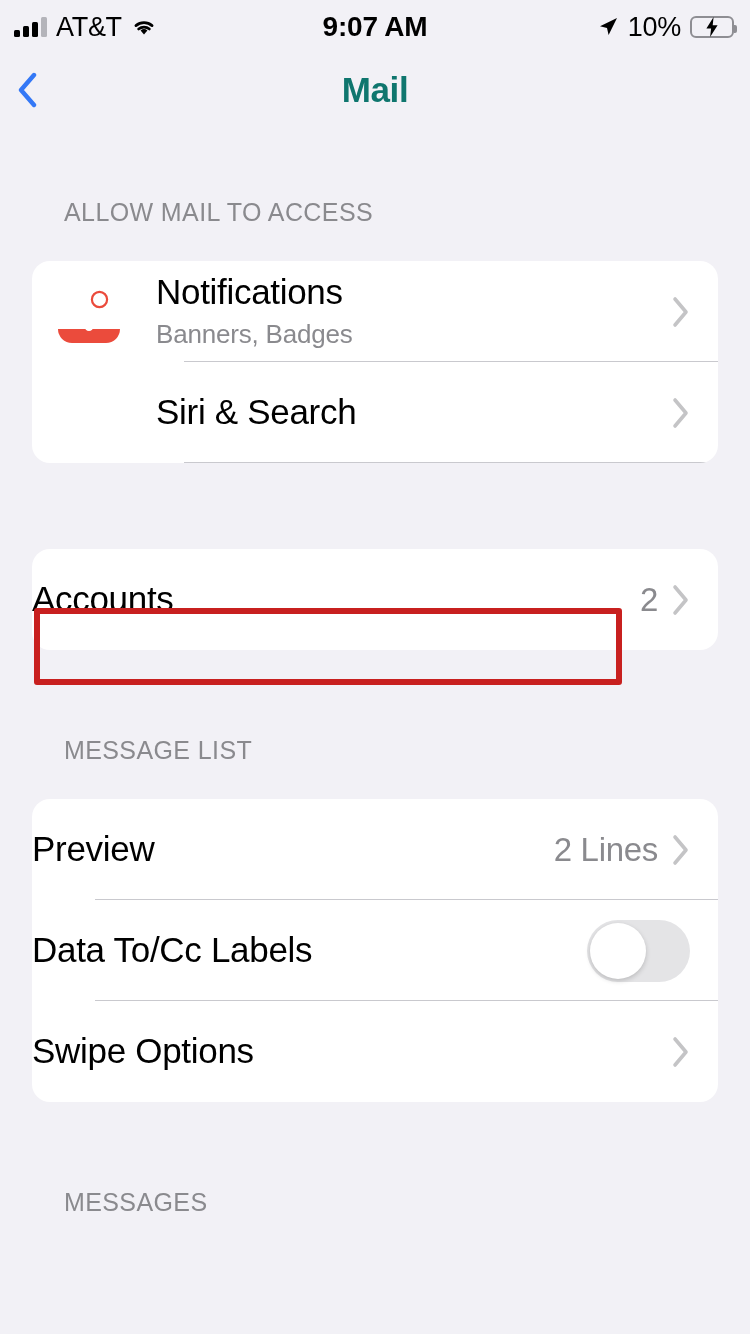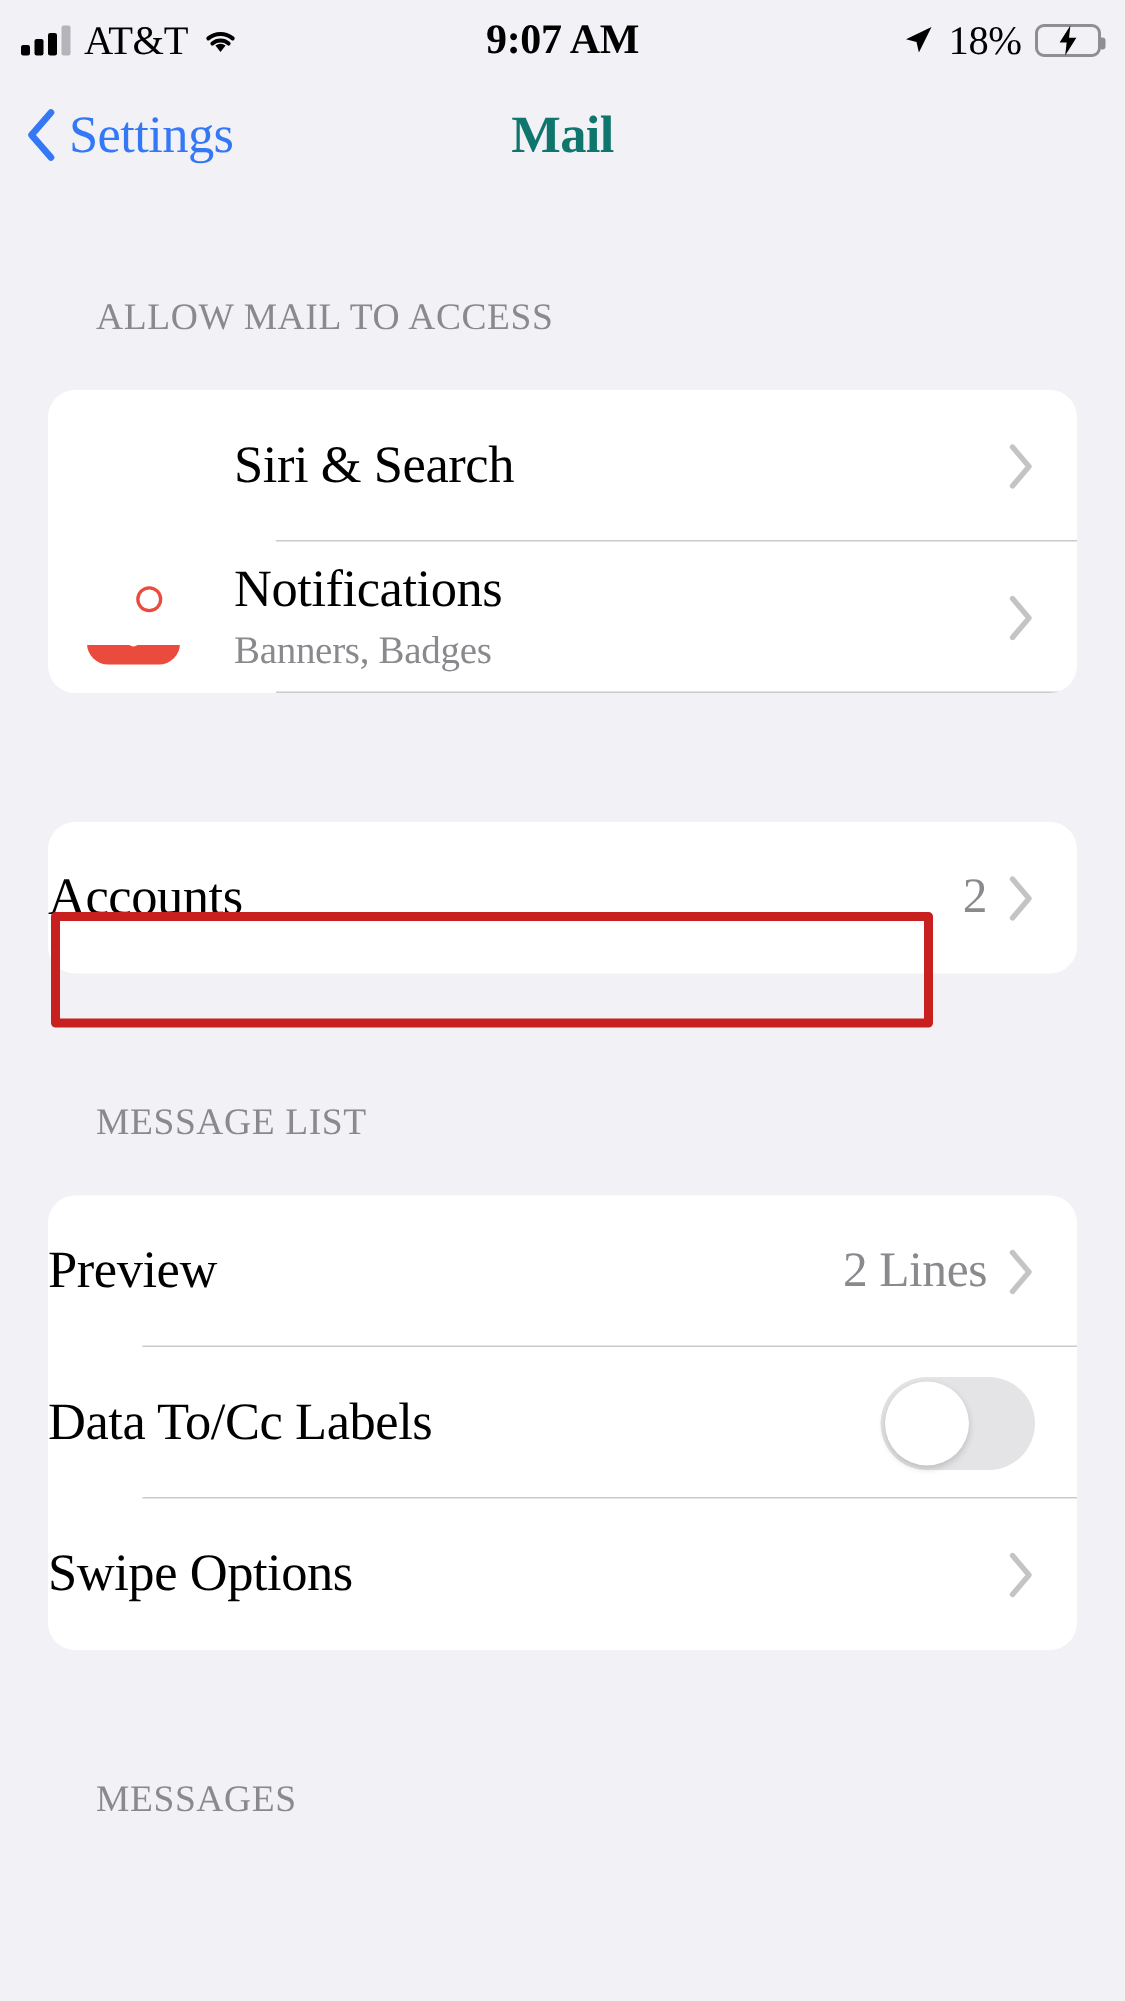--- a/index.html
+++ b/index.html
@@ -3,21 +3,21 @@
 <meta charset="utf-8">
 <style>
   * { margin:0; padding:0; box-sizing:border-box; }
   html, body {
     width:750px; height:1334px;
     background:#F2F1F6;
     font-family:"Liberation Sans", sans-serif;
     -webkit-font-smoothing:antialiased;
     overflow:hidden;
   }
-  .screen { position:relative; width:750px; height:1162px; background:#F2F1F6;font-family:Liberation Serif, serif; }
+  .screen { position:relative; width:750px; height:1162px; background:#F2F1F6; }
 
   
   .statusbar {
     position:relative; height:54px; width:100%;
     display:flex; align-items:center;
   }
   .sb-left { position:absolute; left:14px; top:0; height:54px; display:flex; align-items:center; gap:9px; }
   .sb-center { position:absolute; left:0; right:0; top:0; height:54px; display:flex; align-items:center; justify-content:center; }
   .sb-right { position:absolute; right:16px; top:0; height:54px; display:flex; align-items:center; gap:9px; }
 
@@ -151,64 +151,49 @@
     <div class="sb-center">
       <span class="sb-time">9:07 AM</span>
     </div>
 
     <div class="sb-right">
       <span class="loc">
         <svg viewBox="0 0 22 22" width="22" height="22">
           <path d="M20 2 L3 10.2 L10 12 L11.6 19 Z" fill="#000"></path>
         </svg>
       </span>
-      <span class="sb-batt-pct">18%</span>
+      <span class="sb-batt-pct">10%</span>
       <span class="battery">
         <span class="fill"></span>
         <span class="bolt">
           <svg viewBox="0 0 16 20" width="16" height="20">
             <path d="M9.6 0 L2.4 11.4 L7.1 11.4 L6.1 20 L13.6 8.2 L8.7 8.2 Z" fill="#000"></path>
           </svg>
         </span>
       </span>
     </div>
   </div>
 
   <div class="navbar">
     <div class="back">
       <span class="back-chev">
         <svg viewBox="0 0 22 36" width="22" height="36">
           <path d="M18 3 L5 18 L18 33" stroke="#3478F6" stroke-width="4.4" fill="none" stroke-linecap="round" stroke-linejoin="round"></path>
         </svg>
       </span>
-      <span class="back-label">Settings</span>
     </div>
     <div class="nav-title">Mail</div>
   </div>
 
   <div class="gap-lg"></div>
 
   <div class="section-header">ALLOW MAIL TO ACCESS</div>
   <div class="gap-sm"></div>
 
   <div class="card">
-
-    <div class="row with-icon">
-      <span class="app-icon"><span class="siri-bg"></span></span>
-      <span class="row-text">
-        <span class="row-label">Siri &amp; Search</span>
-      </span>
-      <span class="row-spacer"></span>
-      <span class="chev">
-        <svg viewBox="0 0 18 32" width="18" height="32">
-          <path d="M3 3 L14 16 L3 29" stroke="#C4C4C6" stroke-width="3.6" fill="none" stroke-linecap="round" stroke-linejoin="round"></path>
-        </svg>
-      </span>
-      <span class="sep inset-icon"></span>
-    </div>
 
     <div class="row with-icon">
       <span class="app-icon">
         <span class="notif-bg">
           <svg viewBox="0 0 62 62" width="62" height="62">
             <path d="M31 13.5 c-7.4 0 -12.4 5.4 -12.4 13 0 9.2 -2.4 11.6 -4.2 13.4 -0.8 0.8 -0.3 2.3 0.9 2.3 h31.4 c1.2 0 1.7 -1.5 0.9 -2.3 -1.8 -1.8 -4.2 -4.2 -4.2 -13.4 0 -7.6 -5 -13 -12.4 -13 Z" fill="#FFFFFF"></path>
             <path d="M26.6 45.4 h8.8 c0 2.6 -2 4.6 -4.4 4.6 -2.4 0 -4.4 -2 -4.4 -4.6 Z" fill="#FFFFFF"></path>
             <circle cx="41.5" cy="18.5" r="7.6" fill="#FFFFFF"></circle>
             <circle cx="41.5" cy="18.5" r="7.6" fill="none" stroke="#EB4B3C" stroke-width="2.2"></circle>
           </svg>
@@ -220,20 +205,34 @@
       </span>
       <span class="row-spacer"></span>
       <span class="chev">
         <svg viewBox="0 0 18 32" width="18" height="32">
           <path d="M3 3 L14 16 L3 29" stroke="#C4C4C6" stroke-width="3.6" fill="none" stroke-linecap="round" stroke-linejoin="round"></path>
         </svg>
       </span>
       <span class="sep inset-icon"></span>
     </div>
 
+    <div class="row with-icon">
+      <span class="app-icon"><span class="siri-bg"></span></span>
+      <span class="row-text">
+        <span class="row-label">Siri &amp; Search</span>
+      </span>
+      <span class="row-spacer"></span>
+      <span class="chev">
+        <svg viewBox="0 0 18 32" width="18" height="32">
+          <path d="M3 3 L14 16 L3 29" stroke="#C4C4C6" stroke-width="3.6" fill="none" stroke-linecap="round" stroke-linejoin="round"></path>
+        </svg>
+      </span>
+      <span class="sep inset-icon"></span>
+    </div>
+
 
   </div>
 
   <div class="gap-lg"></div>
   <div style="height:14px"></div>
 
   <div class="card">
     <div class="row">
       <span class="row-text">
         <span class="row-label">Accounts</span>

